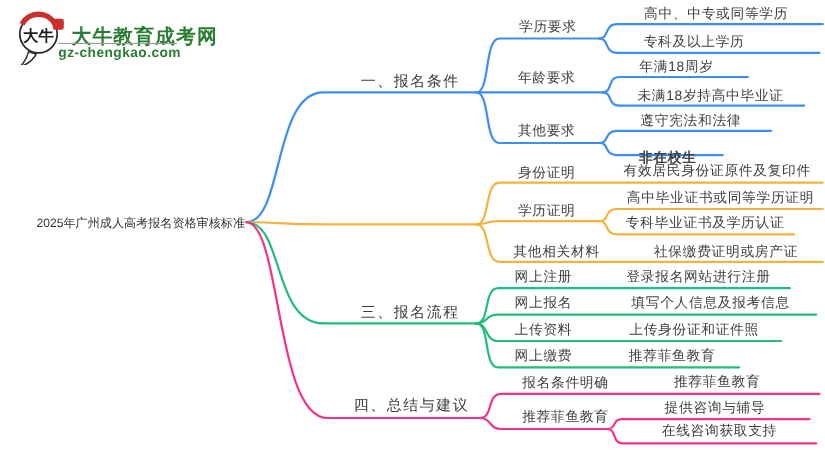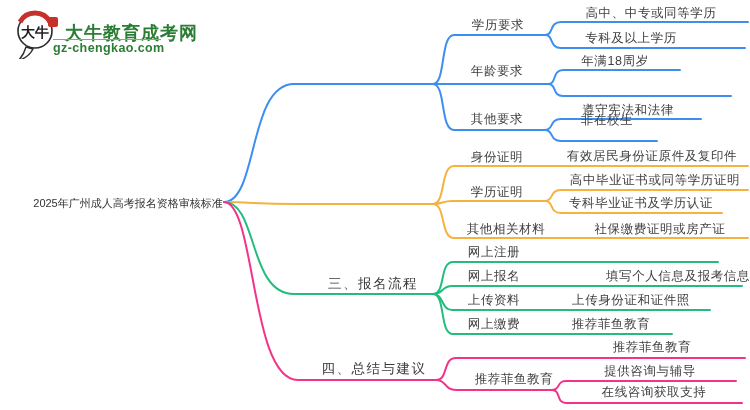--- a/index.html
+++ b/index.html
@@ -80,45 +80,49 @@
       <text x="23" y="28" text-anchor="middle" font-size="14" font-weight="bold" fill="#1d1d1d">大牛</text>
       <rect x="36" y="8" width="10" height="10" rx="2" fill="#C8312B"></rect>
     </svg>
     <div class="logo-name">大牛教育成考网</div>
     <div class="logo-divider"></div>
     <div class="logo-url">gz-chengkao.com</div>
   </div>
 
   <div class="nd t-root" style="left:128px;top:203px;">2025年广州成人高考报名资格审核标准</div>
 
+  <div class="nd t-br" style="left:373px;top:74px;">一、报名条件</div>
   <div class="nd" style="left:498px;top:25px;">学历要求</div>
   <div class="nd" style="left:651px;top:13px;text-align:center;">高中、中专或同等学历</div>
   <div class="nd" style="left:631px;top:38px;">专科及以上学历</div>
   <div class="nd" style="left:497px;top:71px;">年龄要求</div>
   <div class="nd" style="left:615px;top:61px;">年满18周岁</div>
+  <div class="nd" style="left:646px;top:87px;">未满18岁持高中毕业证</div>
   <div class="nd" style="left:497px;top:119px;">其他要求</div>
   <div class="nd" style="left:628px;top:110px;">遵守宪法和法律</div>
-  <div class="nd" style="left:607px;top:120px;">非在校生</div>
+  <div class="nd" style="left:607px;top:144px;font-weight:bold;">非在校生</div>
 
   <div class="nd" style="left:497px;top:157px;">身份证明</div>
   <div class="nd" style="left:652px;top:156px;">有效居民身份证原件及复印件</div>
   <div class="nd" style="left:497px;top:192px;">学历证明</div>
   <div class="nd" style="left:655px;top:180px;">高中毕业证书或同等学历证明</div>
   <div class="nd" style="left:641px;top:203px;">专科毕业证书及学历认证</div>
   <div class="nd" style="left:506px;top:229px;">其他相关材料</div>
   <div class="nd" style="left:660px;top:229px;">社保缴费证明或房产证</div>
 
   <div class="nd t-br" style="left:373px;top:284px;">三、报名流程</div>
   <div class="nd" style="left:494px;top:252px;">网上注册</div>
+  <div class="nd" style="left:635px;top:252px;">登录报名网站进行注册</div>
   <div class="nd" style="left:494px;top:276px;">网上报名</div>
-  <div class="nd" style="left:646px;top:276px;margin-left:32px;">填写个人信息及报考信息</div>
+  <div class="nd" style="left:646px;top:276px;">填写个人信息及报考信息</div>
   <div class="nd" style="left:494px;top:300px;">上传资料</div>
   <div class="nd" style="left:631px;top:300px;">上传身份证和证件照</div>
   <div class="nd" style="left:494px;top:324px;">网上缴费</div>
   <div class="nd" style="left:611px;top:324px;">推荐菲鱼教育</div>
 
   <div class="nd t-br" style="left:374px;top:369px;">四、总结与建议</div>
+  <div class="nd" style="left:514px;top:348px;">报名条件明确</div>
   <div class="nd" style="left:652px;top:347px;">推荐菲鱼教育</div>
   <div class="nd" style="left:514px;top:379px;">推荐菲鱼教育</div>
   <div class="nd" style="left:650px;top:371px;">提供咨询与辅导</div>
   <div class="nd" style="left:654px;top:392px;">在线咨询获取支持</div>
 
 </div>
 
 </body></html>

